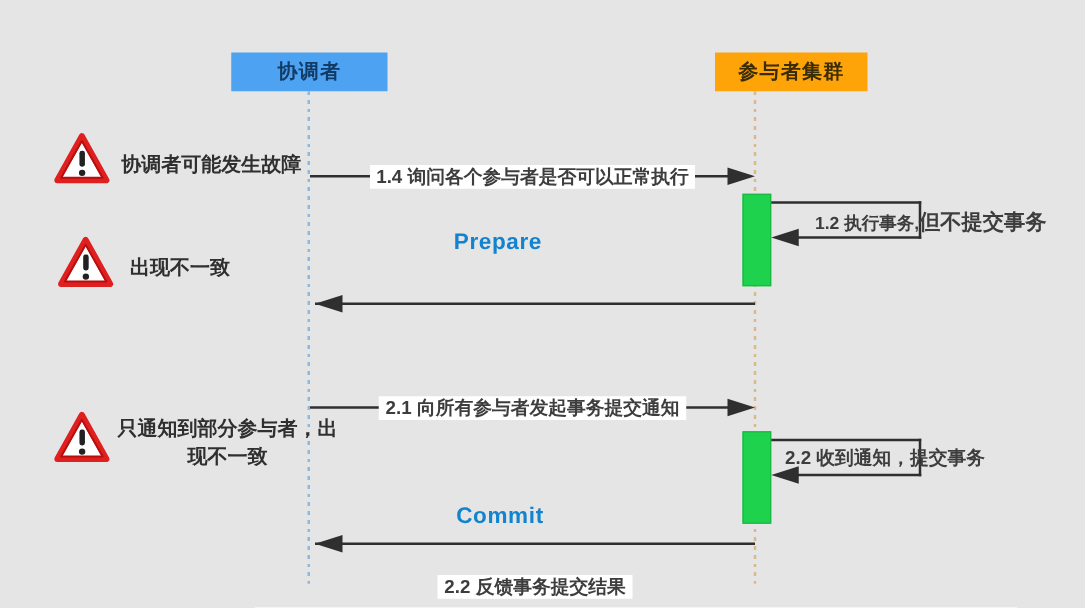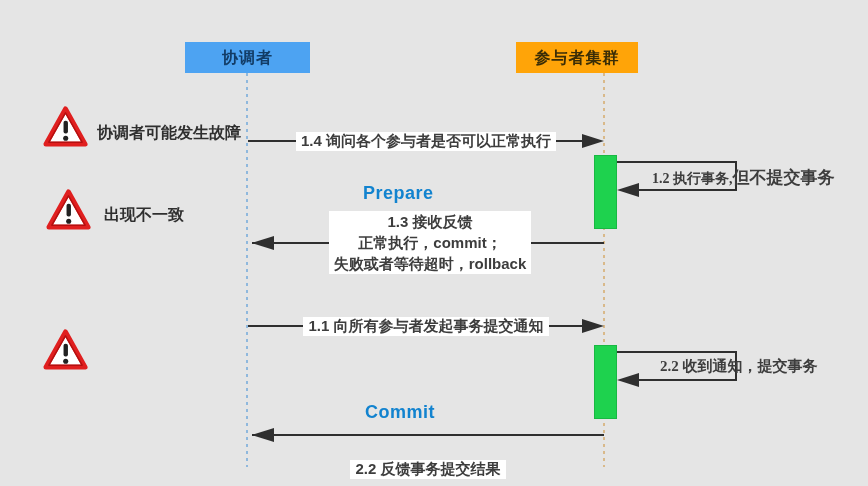--- a/index.html
+++ b/index.html
@@ -7,41 +7,41 @@
     position:relative;width:868px;height:486px;background:#e5e5e5;overflow:hidden;
     font-family:"Liberation Sans","DejaVu Sans",sans-serif;color:var(--text-dark,#3d3d3d);
   }
   .abs{position:absolute;}
   
   .header-box{
     height:31px;line-height:31px;text-align:center;font-weight:bold;font-size:16px;
     letter-spacing:1px;
   }
   #hdr-coord{left:185px;top:42px;width:125px;background:var(--coordinator-box);color:#123c66;}
-  #hdr-part{left:516px;top:42px;width:122px;background:var(--participants-box);color:#3a2d06;}
+  #hdr-part{left:572px;top:42px;width:122px;background:var(--participants-box);color:#3a2d06;}
   
   .lifeline{width:2px;top:73px;height:394px;}
   #life-coord{left:246px;background:repeating-linear-gradient(to bottom,var(--coordinator-lifeline) 0 3px,transparent 3px 7px);}
   #life-part{left:603px;background:repeating-linear-gradient(to bottom,var(--participants-lifeline) 0 3px,transparent 3px 7px);}
   
   .hline{height:2px;background:var(--arrow-dark);}
   .vline{width:2px;background:var(--arrow-dark);}
   .arrow-right{width:0;height:0;border-top:7px solid transparent;border-bottom:7px solid transparent;border-left:22px solid var(--arrow-dark);}
   .arrow-left{width:0;height:0;border-top:7px solid transparent;border-bottom:7px solid transparent;border-right:22px solid var(--arrow-dark);}
   .msg-label-wrap{text-align:center;font-weight:bold;font-size:15px;}
   .msg-label-wrap .lbl{background:#fff;padding:0 5px;display:inline-block;}
   .multiline{line-height:21px;}
   
   .activation{left:594px;width:23px;height:74px;background:var(--activation-green);border:1px solid #18b843;box-sizing:border-box;}
   
   .phase{font-size:18px;font-weight:bold;color:var(--phase-blue);letter-spacing:.5px;}
   
   .warn-text{font-weight:bold;font-size:16px;color:#2f2f2f;line-height:22px;}
   .warn-icon svg{display:block;}
-  .loop-label{white-space:nowrap;font-weight:bold;font-family:Liberation Serif, serif;}
+  .loop-label{white-space:nowrap;font-weight:bold;}
   .loop-label .small{font-size:14px;}
   .loop-label .big{font-size:17px;}
 </style>
 </head>
 <body>
 
 <div id="canvas">
 
   <div id="hdr-coord" class="abs header-box">协调者</div>
   <div id="hdr-part" class="abs header-box">参与者集群</div>
@@ -70,20 +70,21 @@
   <div class="abs warn-text" style="left:104px;top:204px;">出现不一致</div>
 
   <div class="abs warn-icon" style="left:42px;top:328px;">
     <svg width="47" height="47" viewBox="0 0 48 48">
       <path d="M24 4 L44 40 L4 40 Z" fill="#ffffff" stroke="#e01f1f" stroke-width="5" stroke-linejoin="round"></path>
       <path d="M24 8 L41 38 L7 38 Z" fill="none" stroke="#b50f0f" stroke-width="1.5" stroke-linejoin="round"></path>
       <rect x="22" y="16" width="4.5" height="13" rx="2" fill="#222"></rect>
       <circle cx="24.2" cy="34" r="2.6" fill="#222"></circle>
     </svg>
   </div>
+  <div class="abs warn-text" style="left:92px;top:333px;width:180px;text-align:center;">只通知到部分参与者，出现不一致</div>
 
   <div class="abs hline" style="left:248px;top:140px;width:340px;"></div>
   <div class="abs arrow-right" style="left:582px;top:134px;"></div>
   <div class="abs msg-label-wrap" style="left:248px;top:132px;width:356px;">
     <span class="lbl">1.4 询问各个参与者是否可以正常执行</span>
   </div>
 
   <div class="abs activation" style="top:155px;"></div>
 
   <div class="abs hline" style="left:617px;top:161px;width:120px;"></div>
@@ -91,41 +92,34 @@
   <div class="abs hline" style="left:634px;top:189px;width:103px;"></div>
   <div class="abs arrow-left" style="left:617px;top:183px;"></div>
   <div class="abs loop-label" style="left:652px;top:166px;">
     <span class="small">1.2 执行事务,</span><span class="big">但不提交事务</span>
   </div>
 
   <div class="abs phase" style="left:363px;top:183px;">Prepare</div>
 
   <div class="abs hline" style="left:252px;top:242px;width:352px;"></div>
   <div class="abs arrow-left" style="left:252px;top:236px;"></div>
-  <div class="abs msg-label-wrap multiline" style="left:262px;top:211px;width:336px;">
-    <span class="lbl">
-      <span>1.3 接收反馈</span><br>
-      <span>正常执行，commit；</span><br>
-      <span>失败或者等待超时，rollback</span>
-    </span>
-  </div>
 
   <div class="abs hline" style="left:248px;top:325px;width:340px;"></div>
   <div class="abs arrow-right" style="left:582px;top:319px;"></div>
   <div class="abs msg-label-wrap" style="left:248px;top:317px;width:356px;">
-    <span class="lbl">1.1 向所有参与者发起事务提交通知</span>
+    <span class="lbl">2.1 向所有参与者发起事务提交通知</span>
   </div>
 
   <div class="abs activation" style="top:345px;"></div>
 
   <div class="abs hline" style="left:617px;top:351px;width:120px;"></div>
   <div class="abs vline" style="left:735px;top:351px;height:30px;"></div>
   <div class="abs hline" style="left:634px;top:379px;width:103px;"></div>
   <div class="abs arrow-left" style="left:617px;top:373px;"></div>
-  <div class="abs loop-label" style="left:628px;top:357px;font-size:15px;margin-left:32px;">2.2 收到通知，提交事务</div>
+  <div class="abs loop-label" style="left:628px;top:357px;font-size:15px;">2.2 收到通知，提交事务</div>
 
   <div class="abs phase" style="left:365px;top:362px;margin-top:40px;">Commit</div>
 
   <div class="abs hline" style="left:252px;top:434px;width:352px;"></div>
   <div class="abs arrow-left" style="left:252px;top:428px;"></div>
   <div class="abs msg-label-wrap" style="left:252px;top:426px;width:352px;margin-top:34px;">
     <span class="lbl">2.2 反馈事务提交结果</span>
   </div>
 
 </div>

